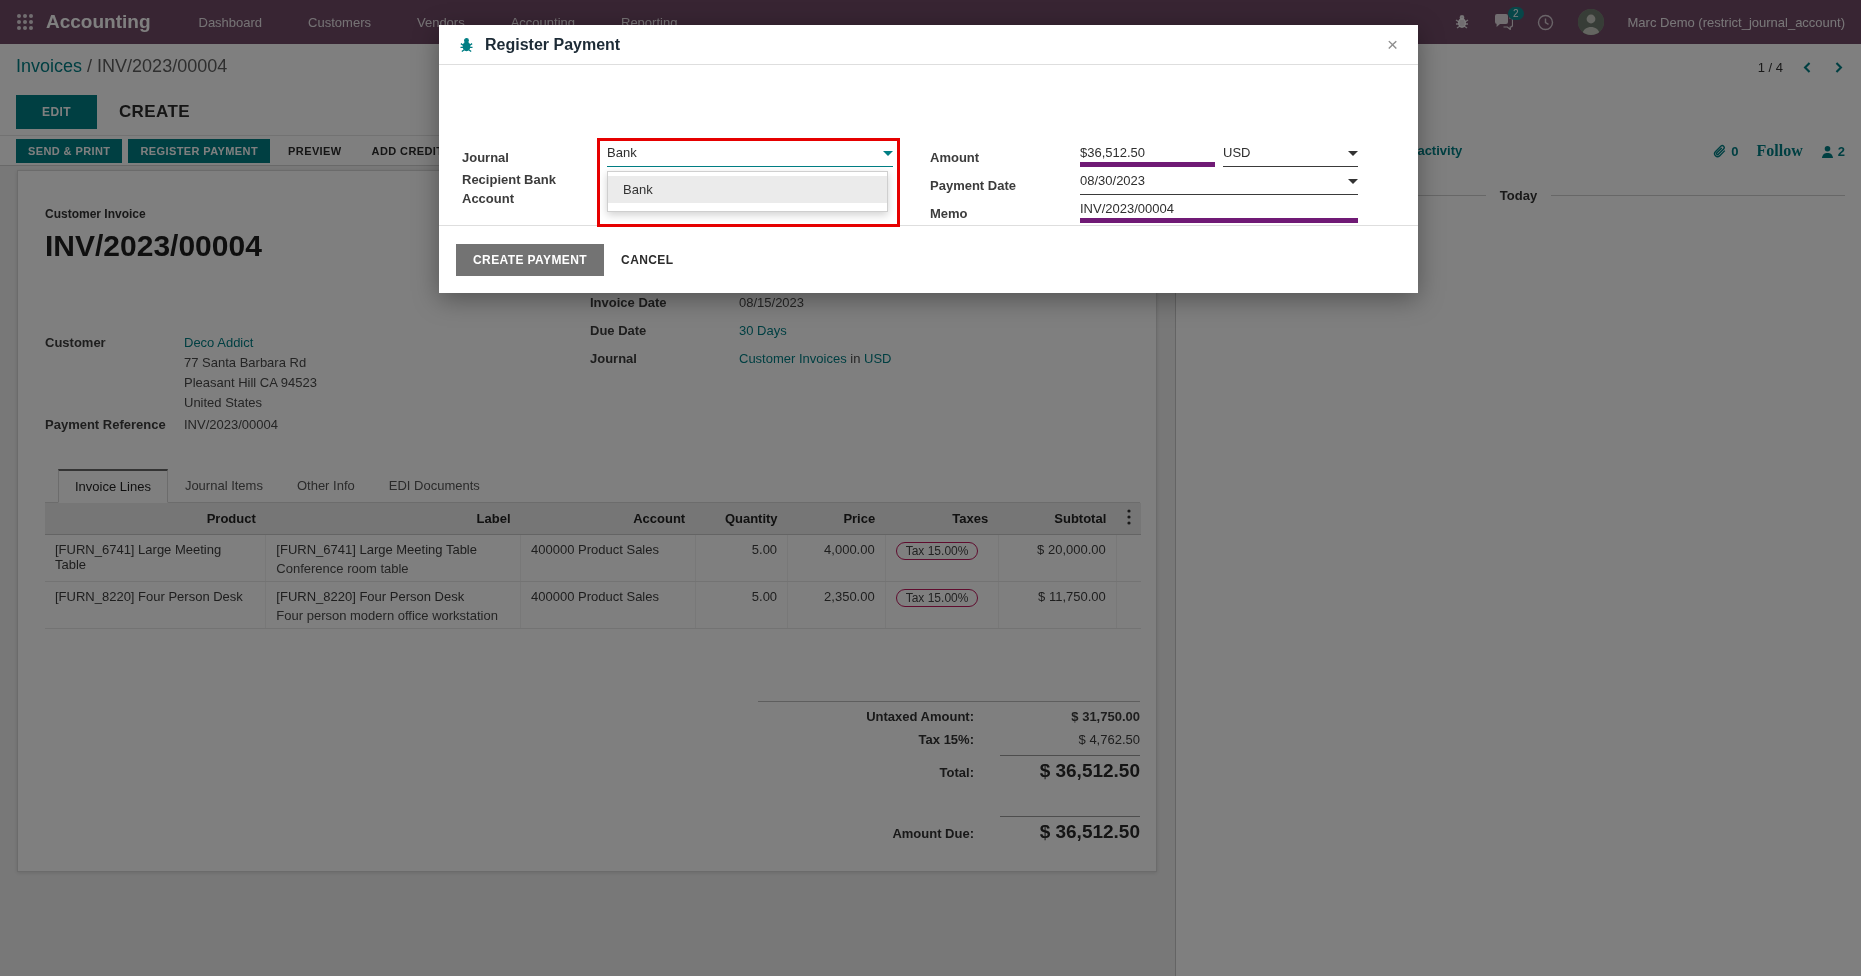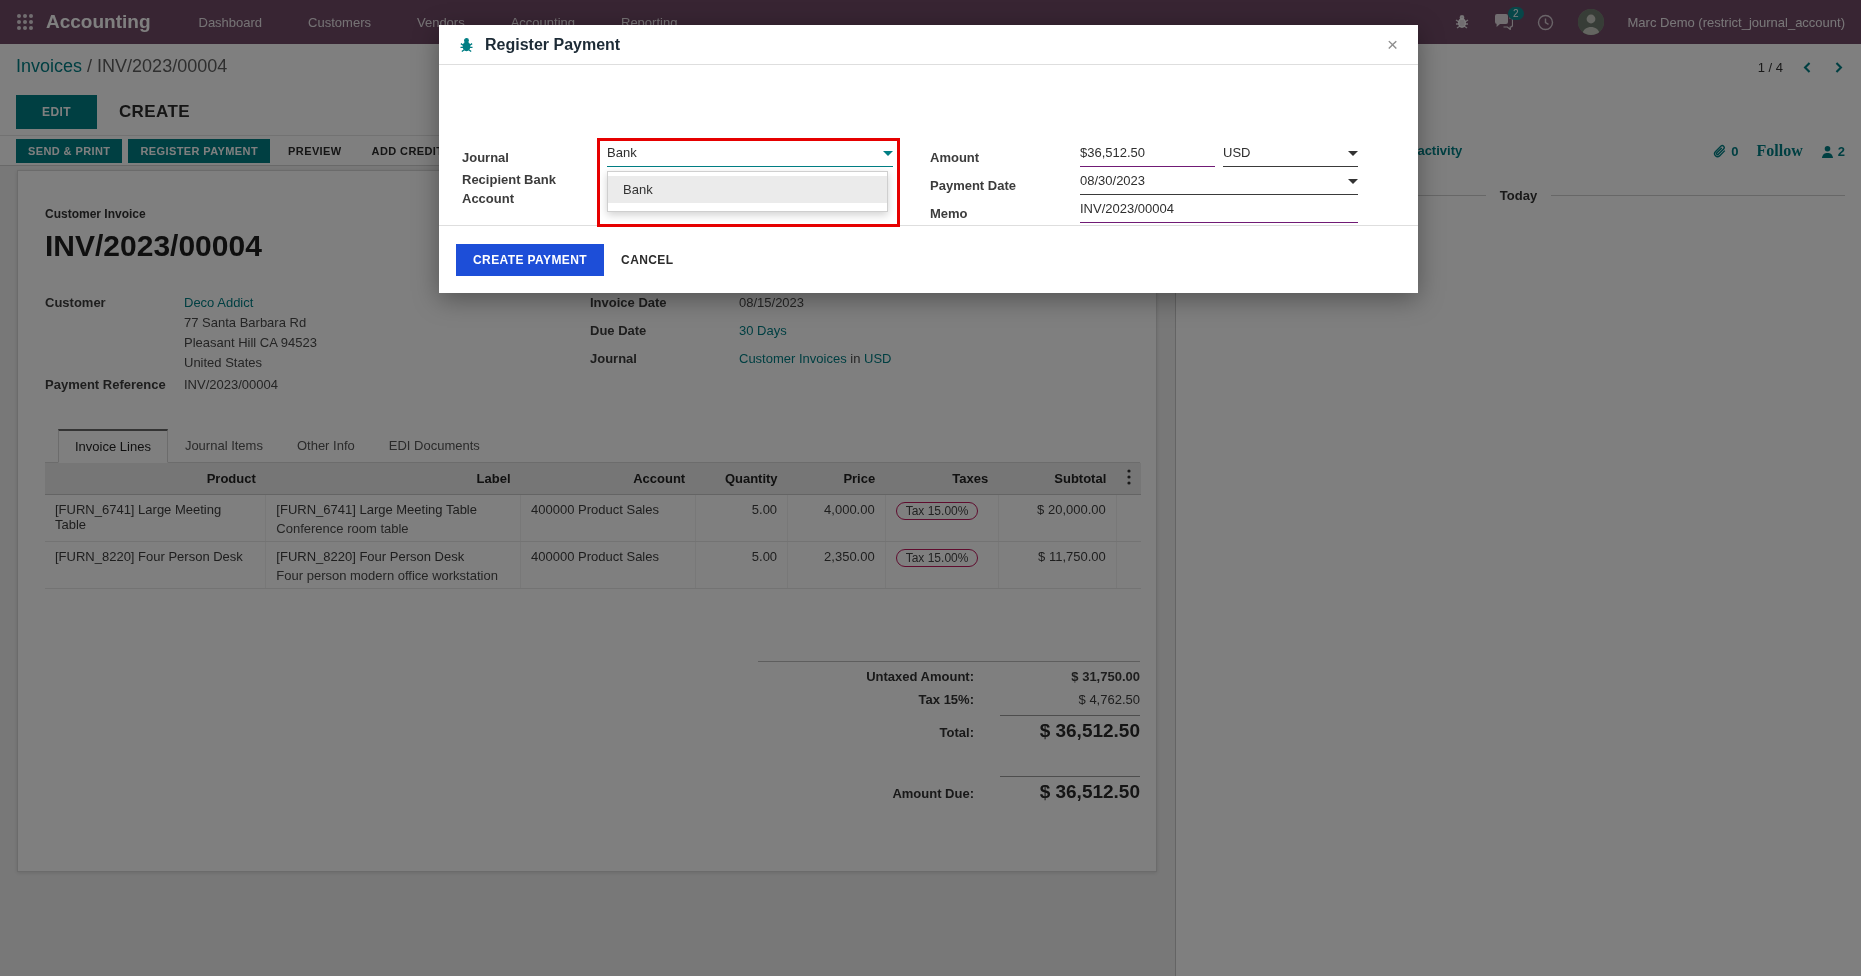--- a/index.html
+++ b/index.html
@@ -60,21 +60,21 @@
   
   .backdrop { position:absolute; left:0; top:166px; width:1175px; height:810px; background:#f1f1f1; }
   .sheet { position:absolute; left:17px; top:170px; width:1140px; height:702px; background:#fff;
            border:1px solid #d6d6d6; box-shadow:0 1px 4px rgba(0,0,0,.12);
            padding:36px 16px 0 27px; overflow:hidden; }
   .doc-type { font-size:12px; font-weight:bold; color:#333; }
   .doc-number { font-size:30px; font-weight:bold; color:#1e1e1e; margin-top:8px; }
   .info-zone { display:flex; margin-top:30px; }
   .info-col-left { width:545px; }
   .info-grid { display:grid; grid-template-columns:139px 1fr; column-gap:0; row-gap:1px;
-               font-size:13px; line-height:19px; }
+               font-size:13px; line-height:19px;margin-top:40px; }
   .info-grid-r { display:grid; grid-template-columns:149px 1fr; row-gap:9px;
                  font-size:13px; line-height:19px; }
   .f-label { font-weight:bold; color:#3c3c3c; }
   .f-val { color:#4a4a4a; }
   .link { color:#017E84; cursor:pointer; }
   .addr { color:#4a4a4a; }
   .pay-ref-row { margin-top:2px; }
 
   
   .tabs { display:flex; margin-top:34px; border-bottom:1px solid #d9d9d9; padding-left:13px; }
@@ -113,35 +113,35 @@
   .modal { position:absolute; left:439px; top:25px; width:979px; height:268px; background:#fff;
            z-index:50; box-shadow:0 6px 24px rgba(0,0,0,.35); }
   .modal-header { height:40px; display:flex; align-items:center; padding:0 20px;
                   border-bottom:1px solid #dedede; }
   .modal-title { font-size:16px; font-weight:bold; color:#1d2b36; margin-left:11px; }
   .modal-close { margin-left:auto; color:#8f8f8f; font-size:19px; line-height:1; cursor:pointer; }
   .modal-body { position:relative; height:160px; font-size:13px; }
   .m-label { position:absolute; font-weight:bold; color:#3c3c3c; line-height:19px; }
   .m-field { position:absolute; color:#2f2f2f; }
   .underline-teal { border-bottom:1px solid #017E84; }
-  .underline-gray { border-bottom:1px solid #701a75; }
+  .underline-gray { border-bottom:5px solid #701a75; }
   .underline-dark { border-bottom:1px solid #3a3a3a; }
   .m-input { height:22px; display:flex; align-items:flex-start; justify-content:space-between; }
   .caret { width:0; height:0; border-left:5px solid transparent; border-right:5px solid transparent;
            border-top:5px solid #017E84; margin-top:6px; }
   .caret.dark { border-top-color:#333; }
   .dropdown-menu { position:absolute; left:168px; top:106px; width:281px; background:#fff;
                    border:1px solid #cfcfcf; box-shadow:0 3px 8px rgba(0,0,0,.18);
                    padding:4px 0 8px; z-index:2; }
   .dropdown-option { background:#ebebeb; padding:6px 0 6px 15px; color:#333; cursor:pointer; }
   .red-box { position:absolute; left:158px; top:73px; width:303px; height:89px;
              border:3px solid #E60000; z-index:5; pointer-events:none; }
   .modal-footer { position:absolute; left:0; top:200px; width:100%; height:68px;
                   border-top:1px solid #dedede; display:flex; align-items:center; padding:0 17px; }
-  .btn-create { background:#1d4ed8; color:#fff; border:none; padding:9px 17px; font-size:12px;
+  .btn-create { background:#737373; color:#fff; border:none; padding:9px 17px; font-size:12px;
                 font-weight:bold; letter-spacing:.4px; cursor:pointer; font-family:inherit; }
   .btn-cancel { background:transparent; border:none; color:#2b2b2b; padding:9px 17px; font-size:12px;
                 font-weight:bold; letter-spacing:.4px; cursor:pointer; font-family:inherit; }
 </style>
 </head>
 <body>
 
 <div class="navbar">
   <svg class="grid-icon" viewBox="0 0 18 18">
     <g fill="rgba(255,255,255,.8)">

